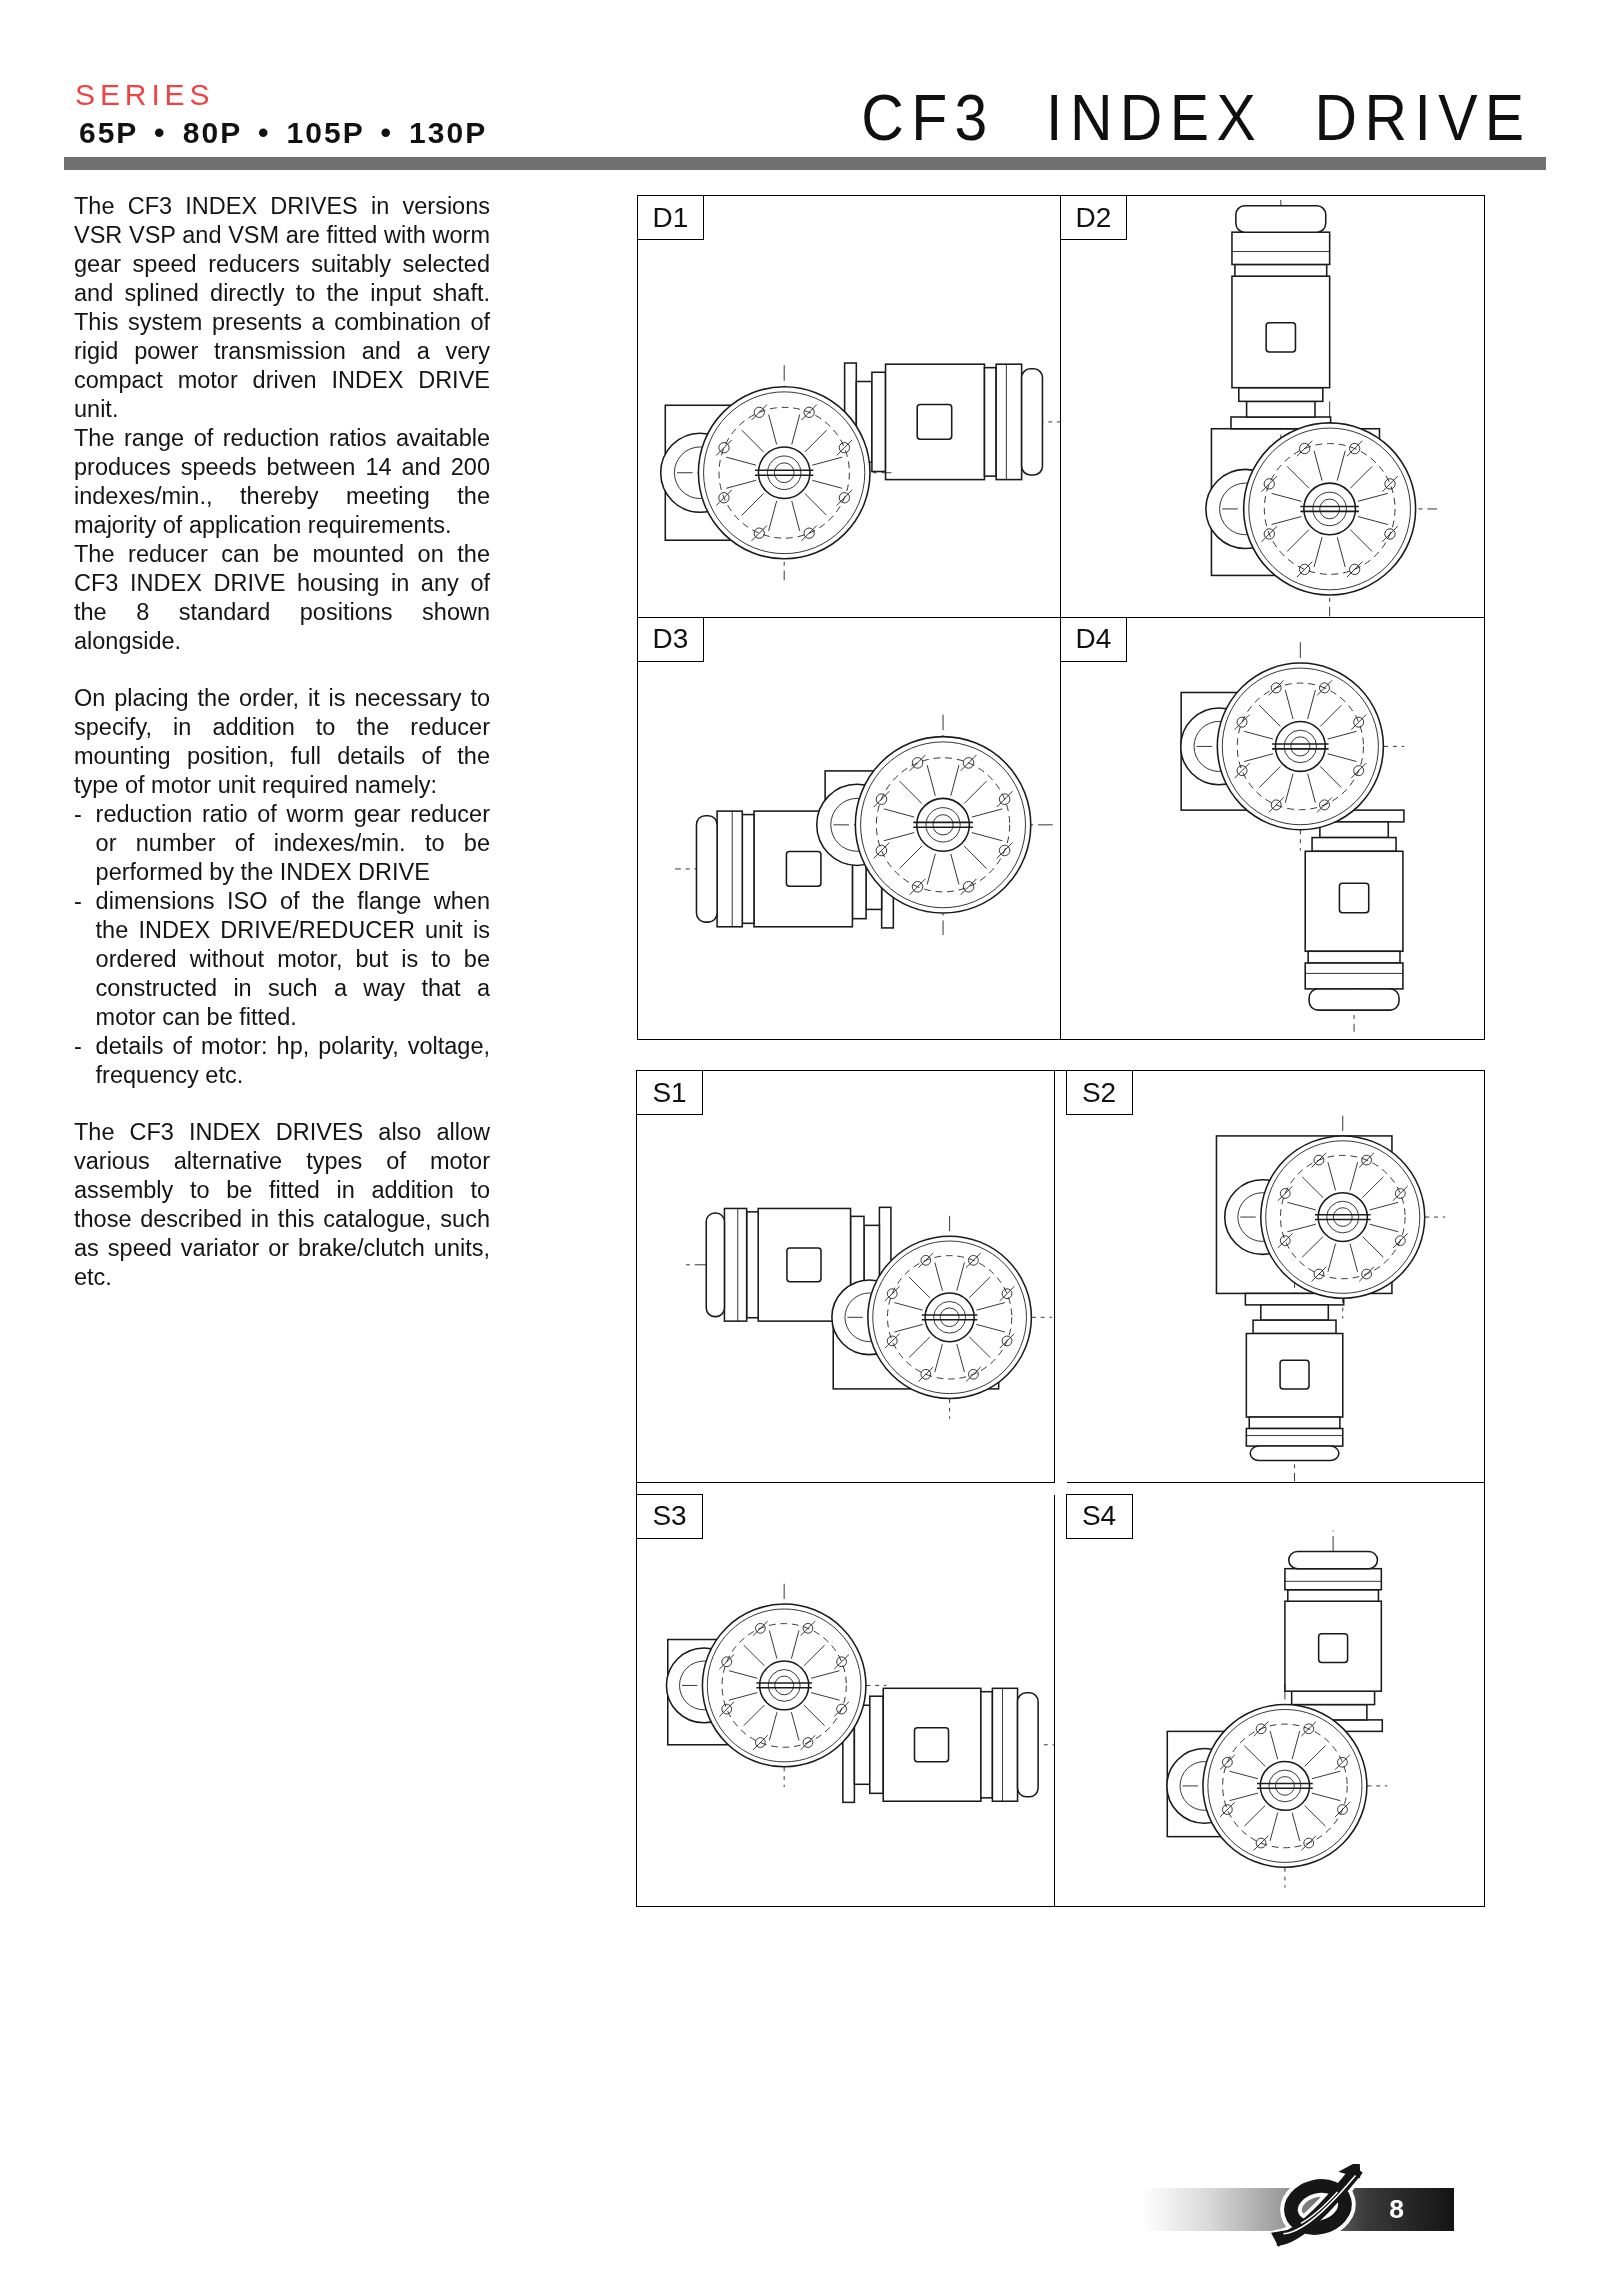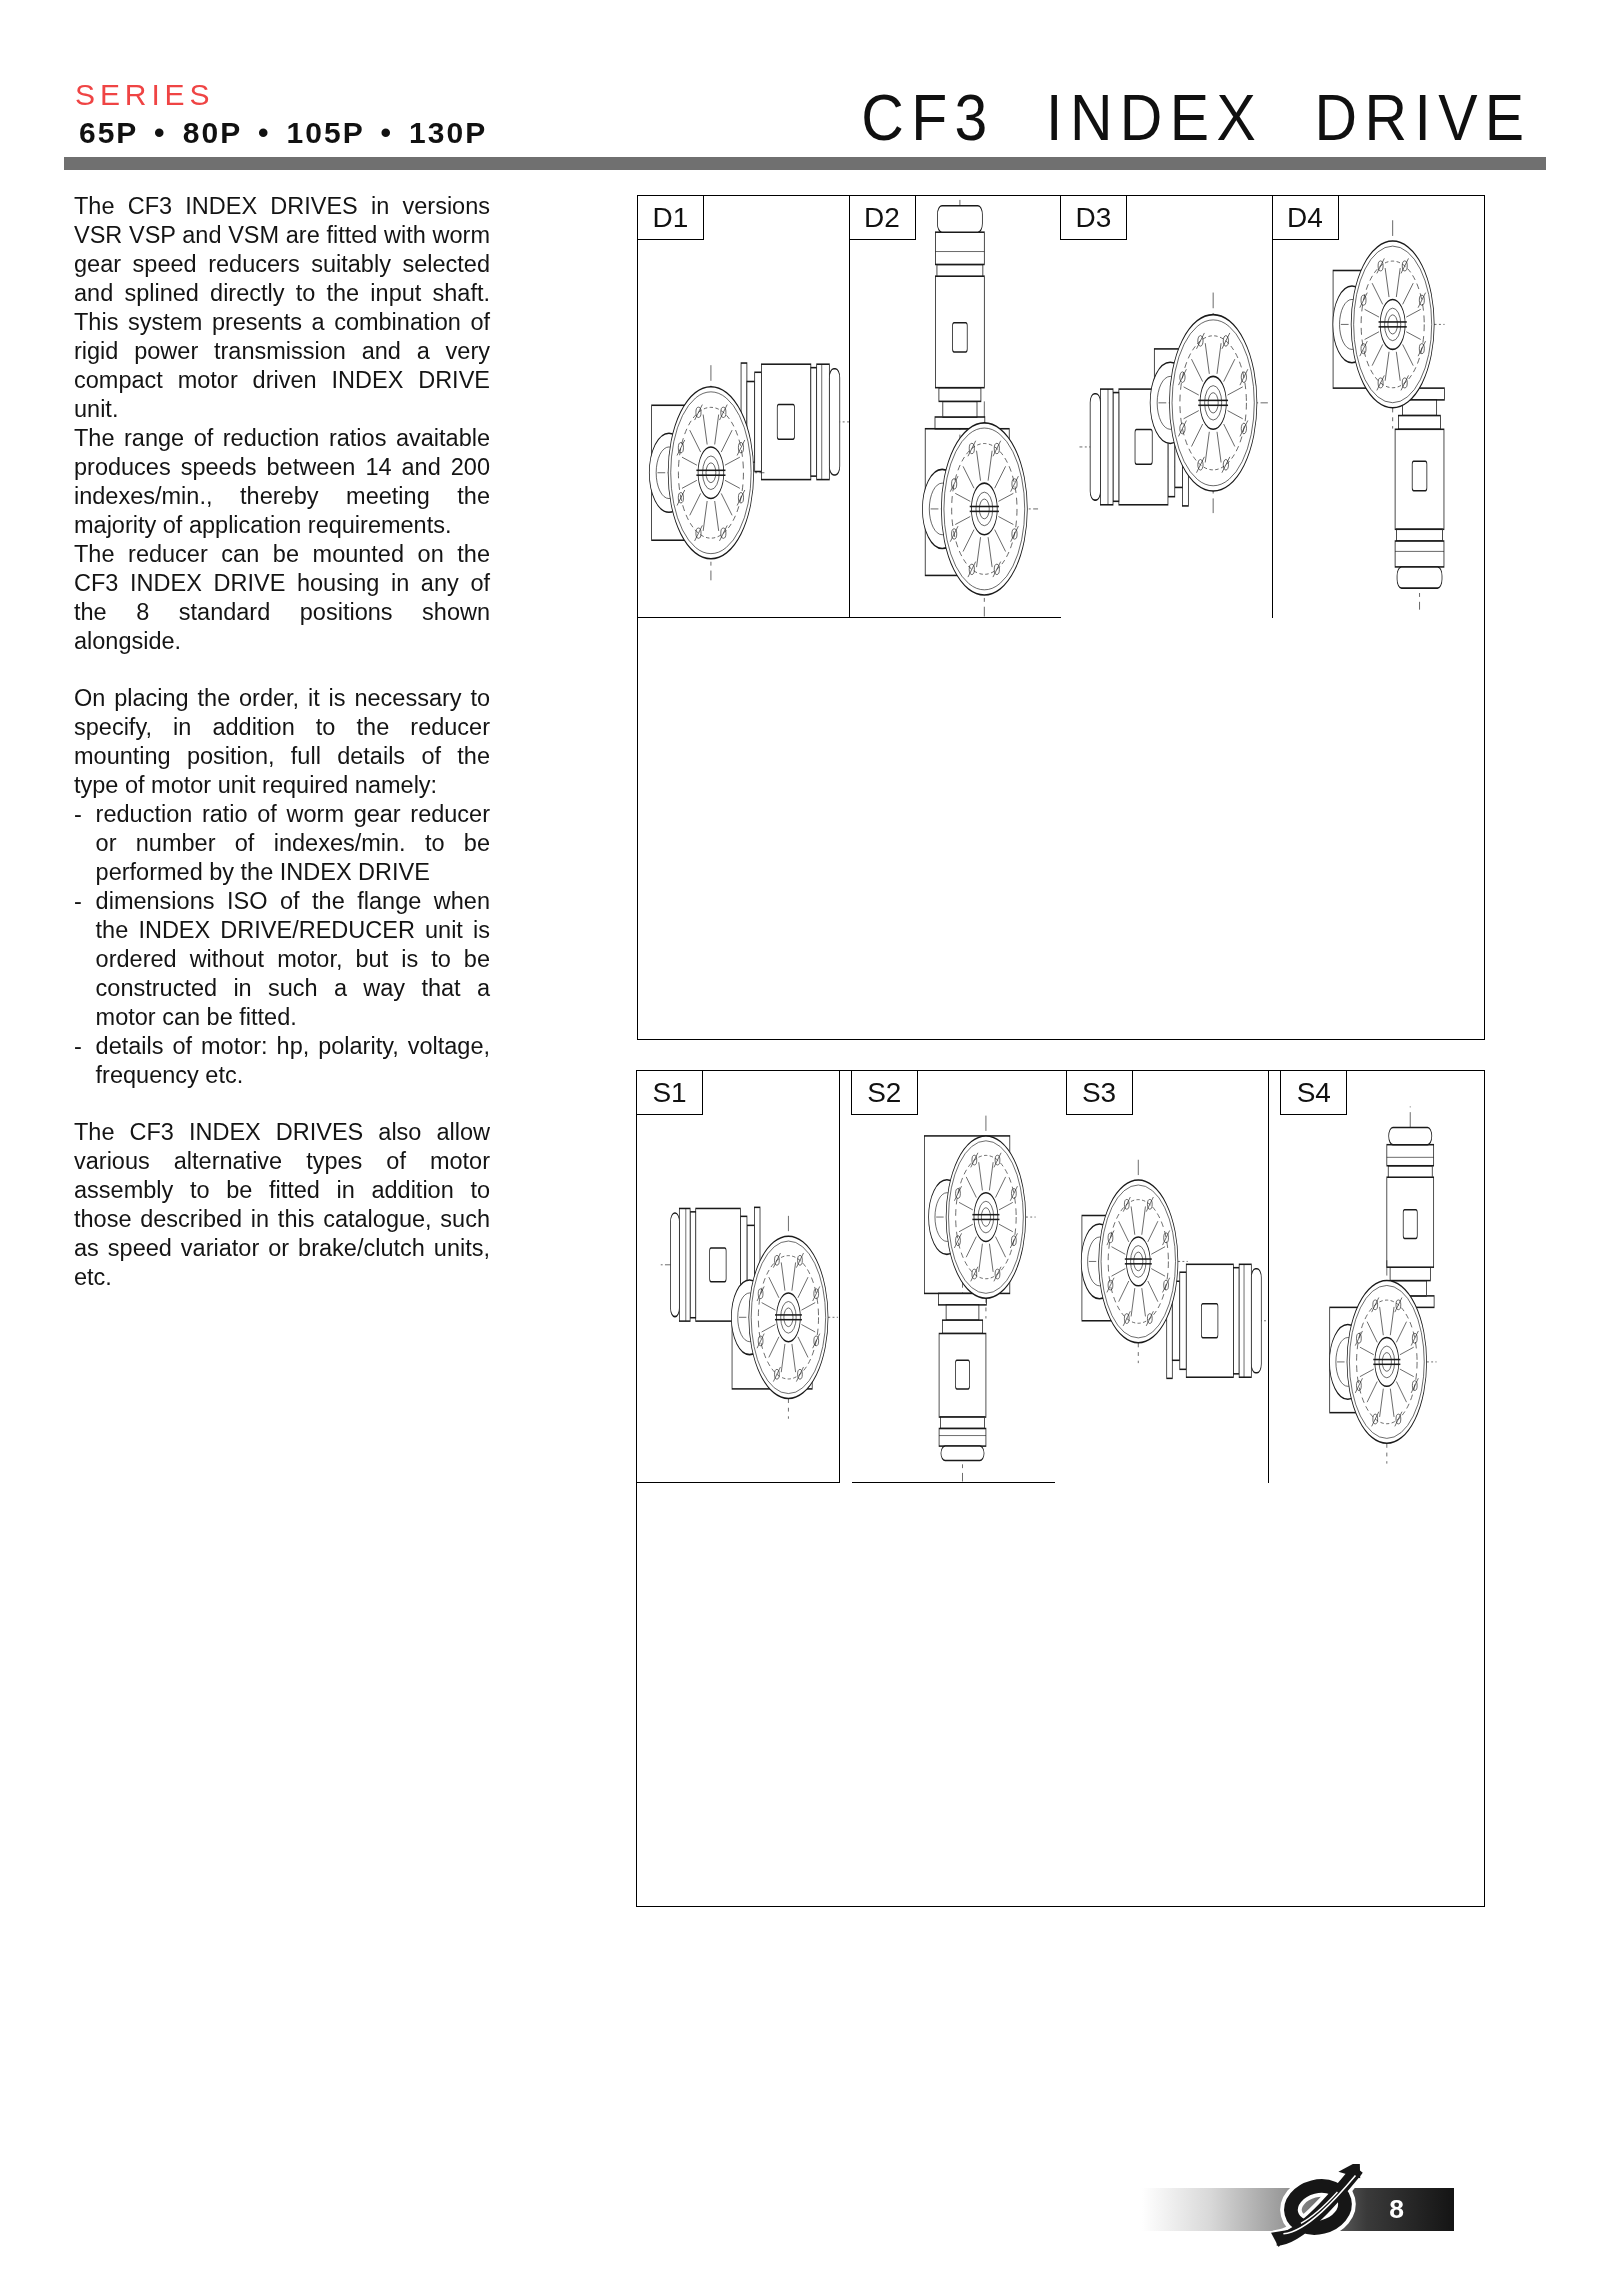--- a/index.html
+++ b/index.html
@@ -34,21 +34,21 @@
     letter-spacing:1px;margin-bottom:39px;}
   .heading-l1{display:flex;justify-content:space-between;}
   .heading-l2{letter-spacing:2.9px;}
   .article p{margin:0;}
   .gap-before{margin-top:28px !important;}
   .order-item{display:flex;margin:0;}
   .order-item .dash{flex:0 0 21.6px;}
   .order-item .itxt{flex:1;text-align:justify;}
   
   .pbox{position:absolute;border:1.5px solid #000;background:#fff;
-    display:grid;grid-template-columns:1fr 1fr 1fr 1fr;grid-template-rows:1fr 1fr;}
+    display:grid;grid-template-columns:1fr 1fr;grid-template-rows:1fr 1fr;}
   #boxD{left:637px;top:195px;width:846px;height:843px;}
   #boxS{left:636px;top:1070px;width:847px;height:835px;gap:12px;}
   .cell{position:relative;background:#fff;}
   .cell.c0{border-right:1.5px solid #000;}
   .cell.r0{border-bottom:1.5px solid #000;}
   .plabel{
     position:absolute;left:-1px;top:-1px;width:65px;height:43px;border:1.5px solid #000;
     background:#fff;z-index:5;display:flex;align-items:center;justify-content:center;
     font-size:28px;color:#111;
   }

